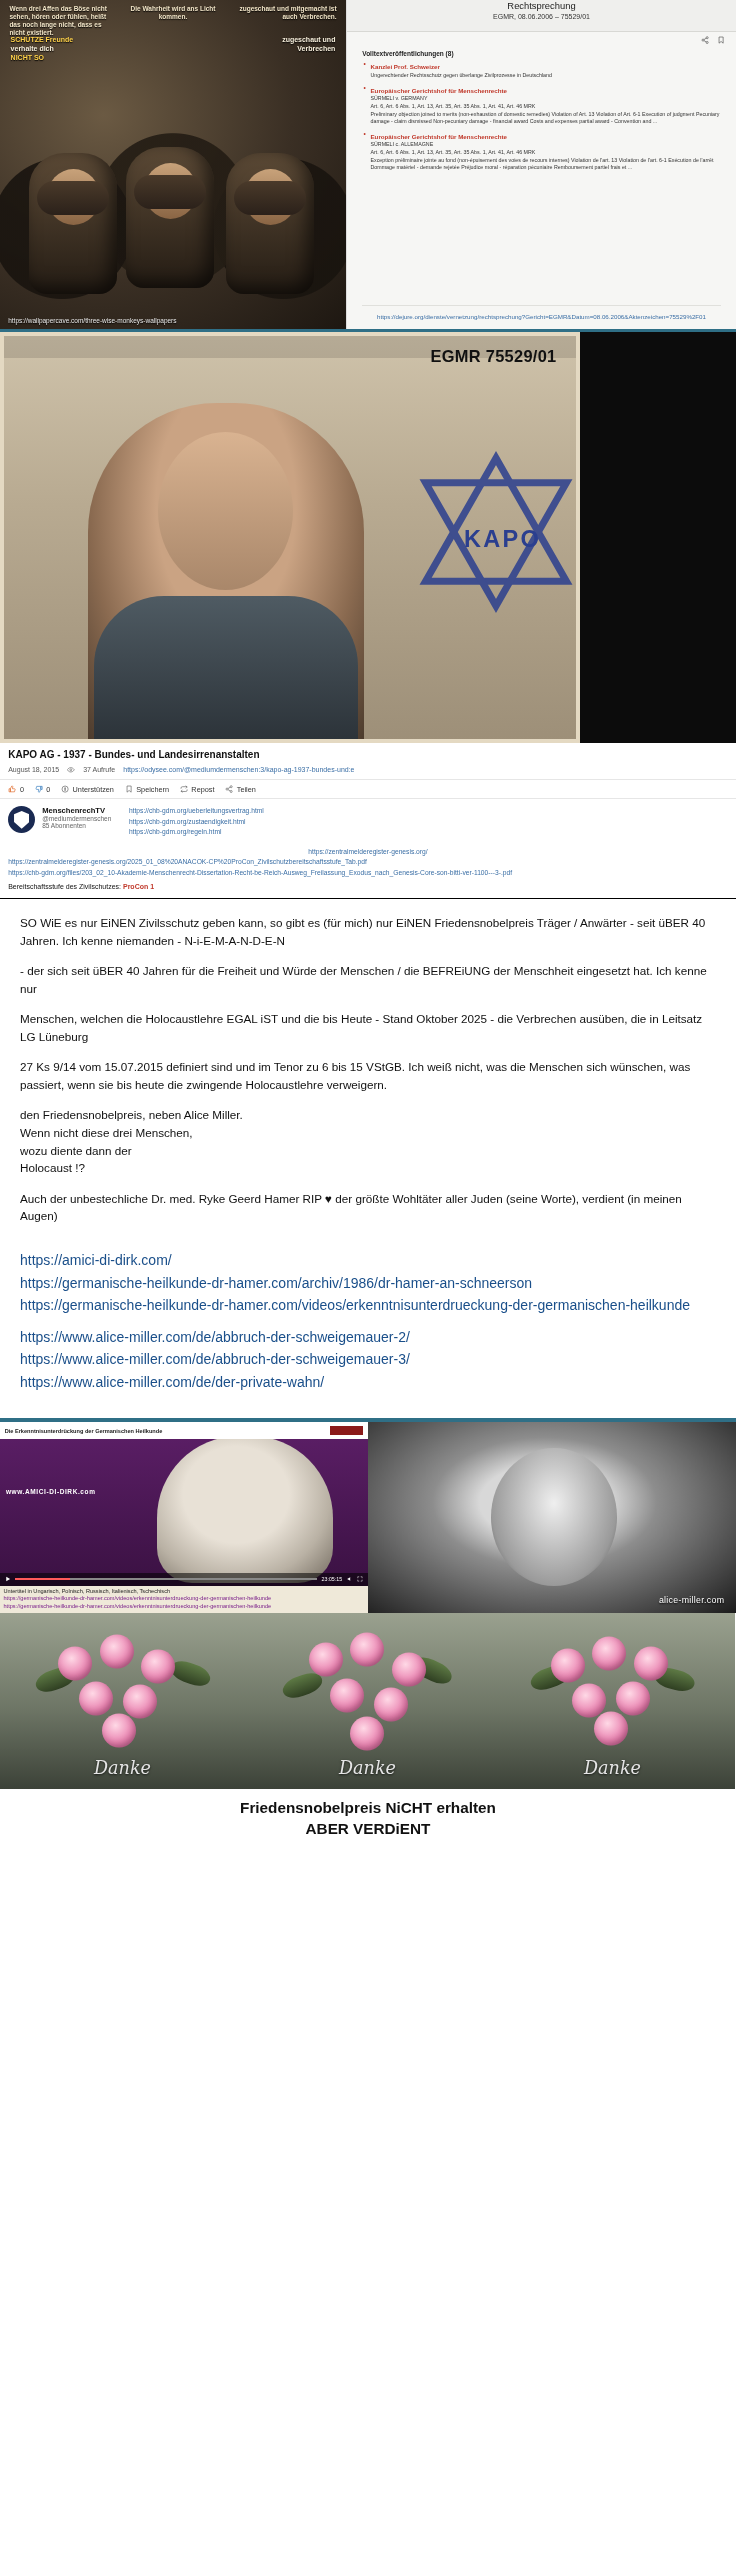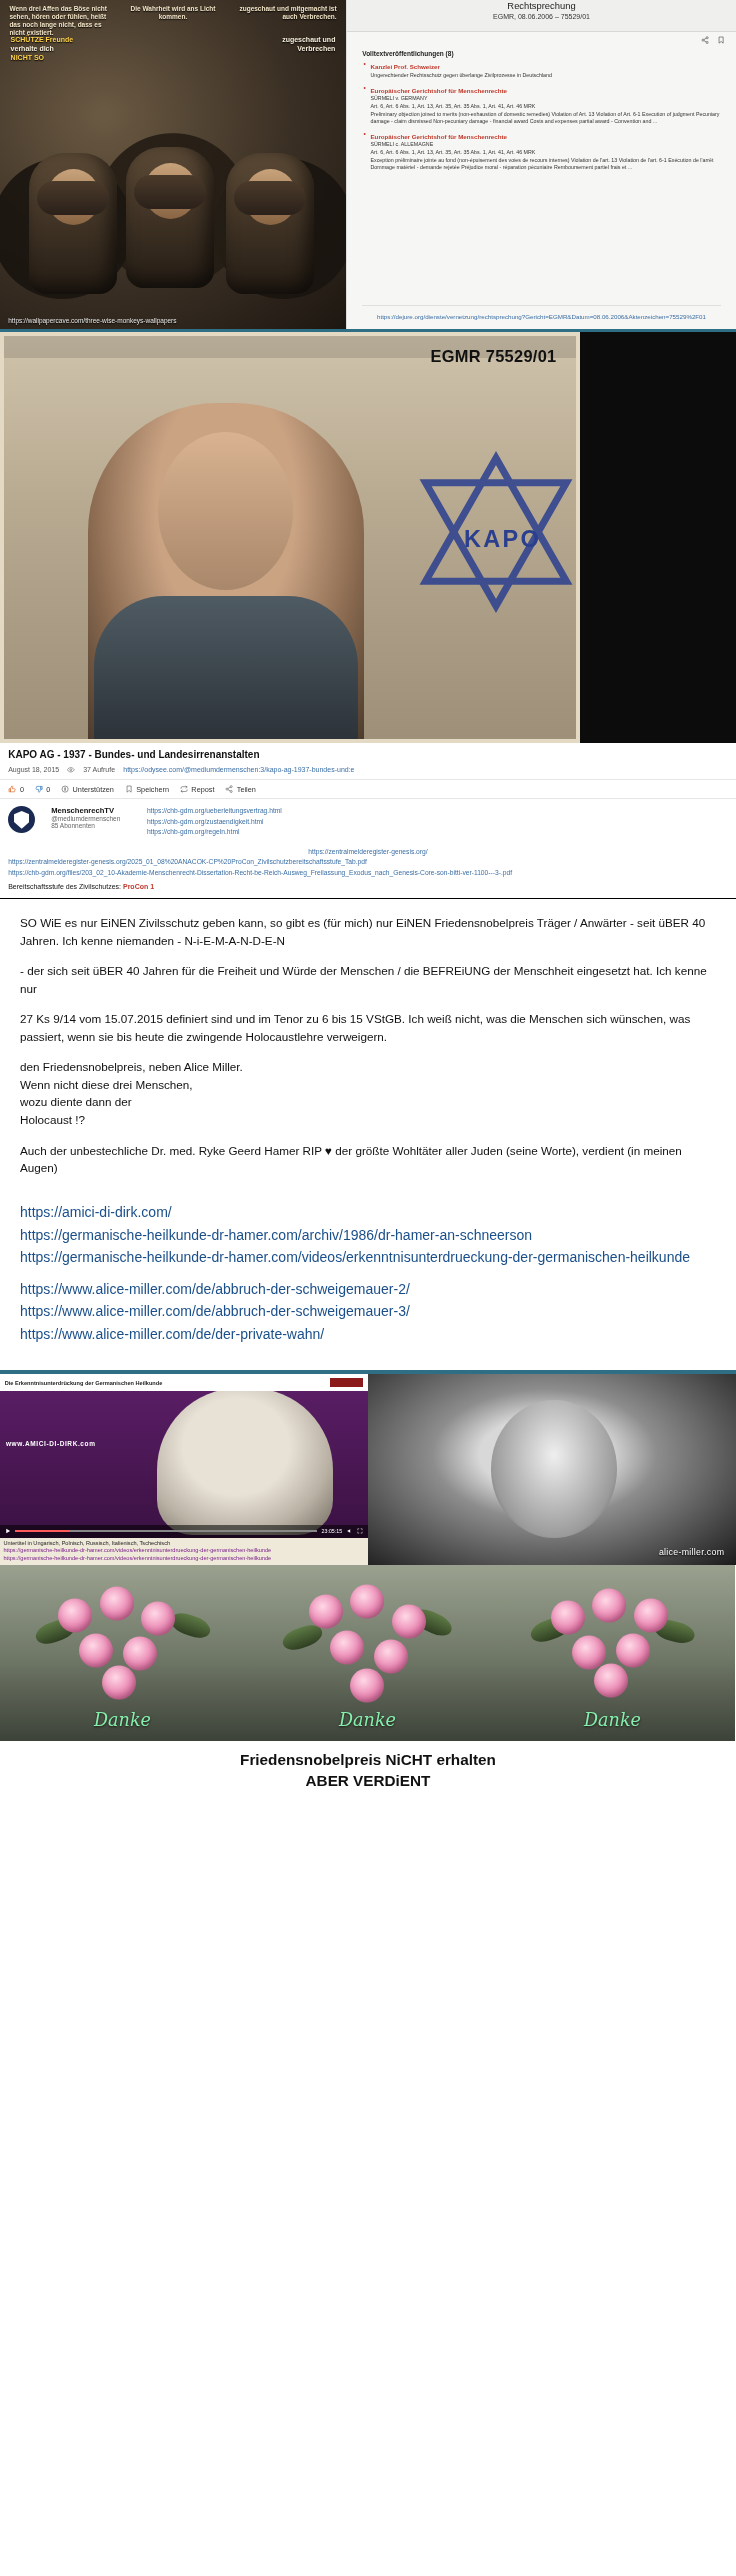--- a/index.html
+++ b/index.html
@@ -138,21 +138,21 @@
     font-size:7px; color:#555; background:#fff; flex-wrap:wrap;
   }
   .vid-meta .url { color:#3a6ea5; }
   .vid-actions {
     display:flex; align-items:center; gap:10.6px; padding:4.7px 8.2px; border-top:0.6px solid #e6e6e6;
     border-bottom:0.6px solid #e6e6e6; font-size:7.3px; color:#333; background:#fff;
   }
   .vid-actions .act { display:flex; align-items:center; gap:3.5px; }
   .vid-actions .act svg { display:block; }
   .chan {
-    display:flex; gap:16px; padding:7px 8.2px; background:#fff; align-items:flex-start;
+    display:flex; gap:7px; padding:7px 8.2px; background:#fff; align-items:flex-start;
   }
   .chan .logo {
     width:27px; height:27px; border-radius:50%; background:#1a2a52; position:relative; flex:0 0 auto;
     display:flex; align-items:center; justify-content:center;
   }
   .chan .logo .sh { width:15.3px; height:17.6px; background:#fff; clip-path: polygon(50% 0,100% 18%,100% 62%,50% 100%,0 62%,0 18%); }
   .chan .cinfo { flex:0 0 auto; }
   .chan .cname { font-size:7.6px; font-weight:bold; color:#111; }
   .chan .chandle, .chan .csubs { font-size:6.5px; color:#666; }
   .chan .links { font-size:6.7px; color:#3a6ea5; line-height:1.55; margin-left:10.6px; }
@@ -229,21 +229,21 @@
     position:absolute; width:34px; height:34px; border-radius:50%;
     background: radial-gradient(circle at 40% 35%, #ffd9e6, #e87fae 60%, #b04a7d 100%);
     box-shadow: inset -2.3px -3.5px 5.9px rgba(0,0,0,.2);
   }
   .bouquet .leaf {
     position:absolute; width:41px; height:20px; border-radius:50%/60%;
     background: linear-gradient(180deg,#5e7a45,#2f3f22); transform:rotate(-20deg);
   }
   .bouquet .danke {
     position:absolute; left:50%; bottom:10.6px; transform:translateX(-50%);
-    color:#86efac; font-size:17.6px; font-family:"DejaVu Serif", serif; font-style:italic;
+    color:#e5e5e5; font-size:17.6px; font-family:"DejaVu Serif", serif; font-style:italic;
     text-shadow: 0 1.2px 2.3px rgba(0,0,0,.7);
   }
   .footer {
     background:#fff; text-align:center; padding:10.6px 5.9px 15.3px 5.9px;
   }
   .footer .l1 { font-size:15.3px; font-weight:bold; color:#111; }
   .footer .l2 { font-size:15.3px; font-weight:bold; color:#111; margin-top:2.3px; }
 </style>
 </head>
 <body>
@@ -440,20 +440,21 @@
 
     <div class="desc-note">
       <span>Bereitschaftsstufe des Zivilschutzes:</span>
       <b class="red">ProCon 1</b>
     </div>
   </div>
 
   <div class="maintext">
     <p>SO WiE es nur EiNEN Zivilsschutz geben kann, so gibt es (für mich) nur EiNEN Friedensnobelpreis Träger / Anwärter - seit üBER 40 Jahren. Ich kenne niemanden - N-i-E-M-A-N-D-E-N</p>
     <p>- der sich seit üBER 40 Jahren für die Freiheit und Würde der Menschen / die BEFREiUNG der Menschheit eingesetzt hat. Ich kenne nur</p>
+    <p>Menschen, welchen die Holocaustlehre EGAL iST und die bis Heute - Stand Oktober 2025 - die Verbrechen ausüben, die in Leitsatz LG Lüneburg</p>
     <p>27 Ks 9/14 vom 15.07.2015 definiert sind und im Tenor zu 6 bis 15 VStGB. Ich weiß nicht, was die Menschen sich wünschen, was passiert, wenn sie bis heute die zwingende Holocaustlehre verweigern.</p>
     <p style="white-space:pre-line">den Friedensnobelpreis, neben Alice Miller.
 Wenn nicht diese drei Menschen,
 wozu diente dann der
 Holocaust !?</p>
     <p>Auch der unbestechliche Dr. med. Ryke Geerd Hamer RIP ♥ der größte Wohltäter aller Juden (seine Worte), verdient (in meinen Augen)</p>
   </div>
 
   <div class="linkblock">
     <div class="grp">

